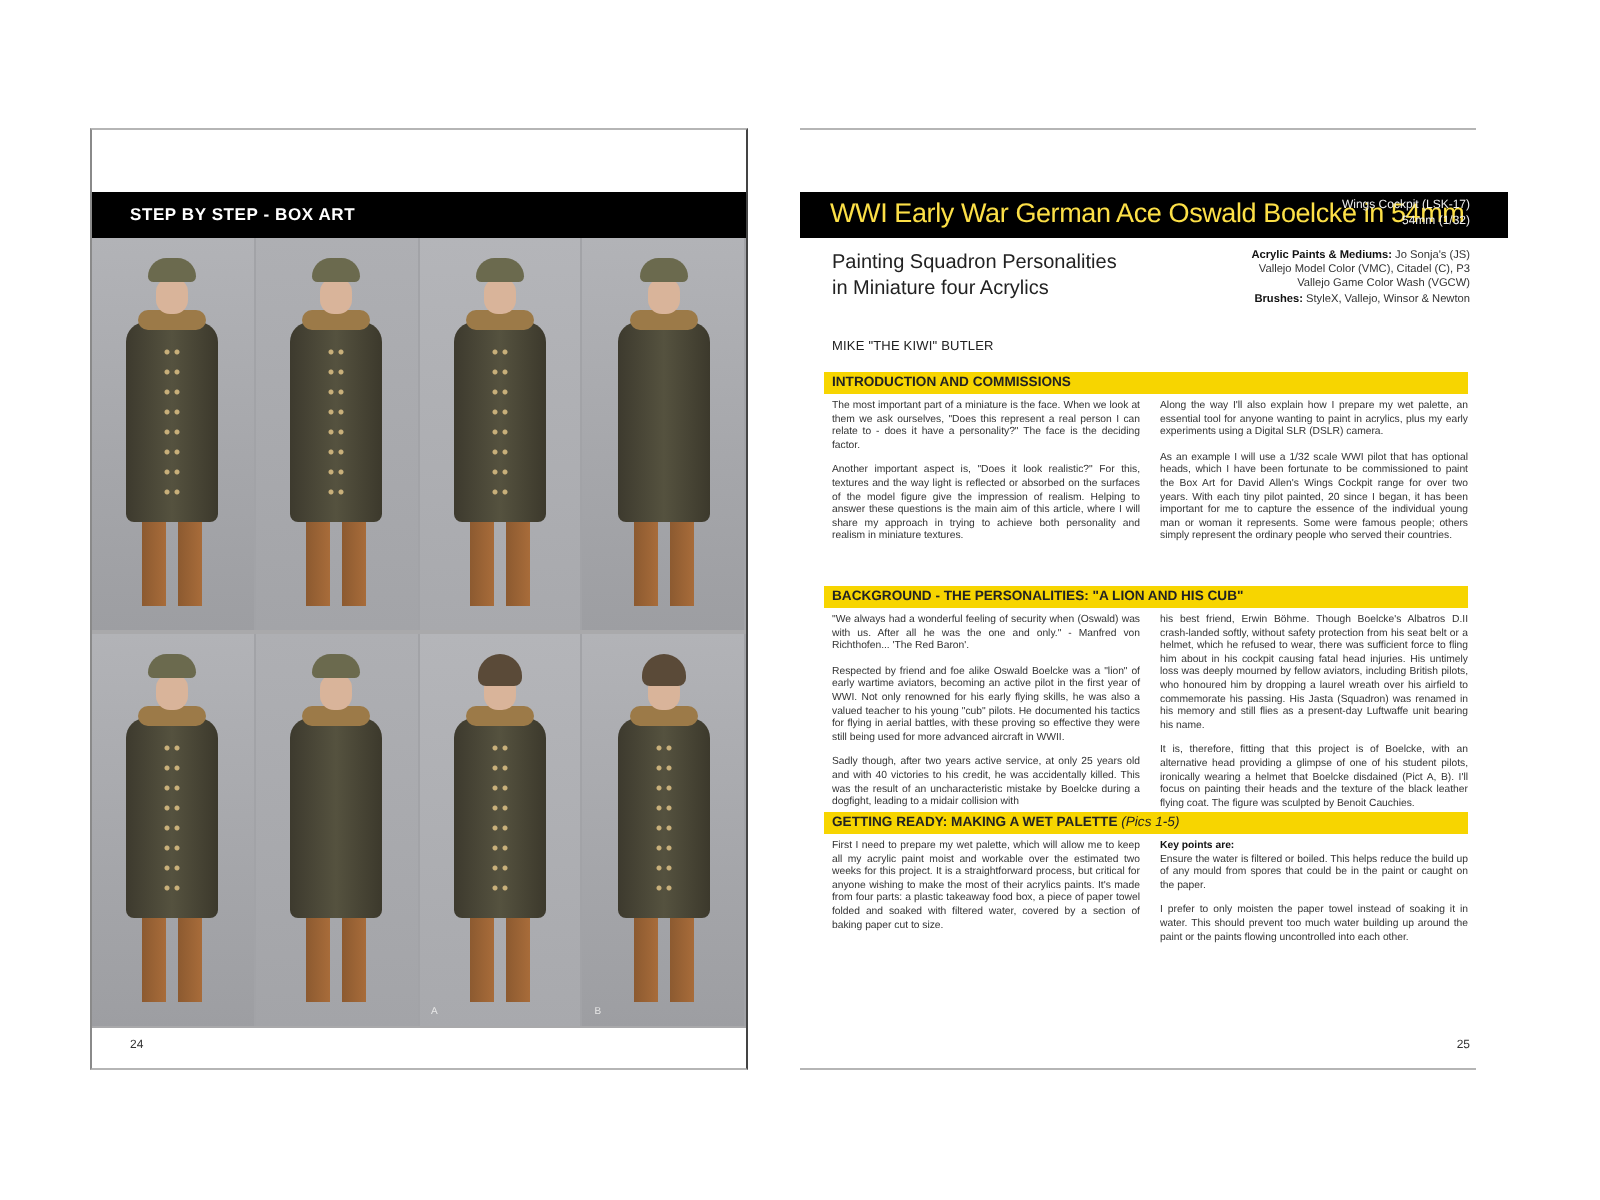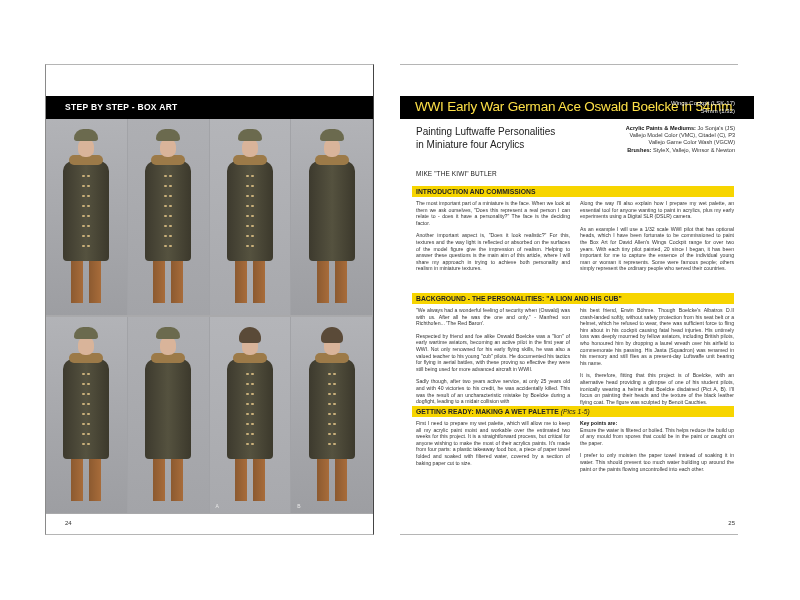--- a/index.html
+++ b/index.html
@@ -146,21 +146,21 @@
 <div class="page" id="right-page">
   <div class="blackbar">
     <span class="article-title">WWI Early War German Ace Oswald Boelcke in 54mm</span>
     <div class="kit-info">
       <div>Wings Cockpit (LSK-17)</div>
       <div>54mm (1/32)</div>
     </div>
   </div>
 
   <div class="subtitle">
-    <div>Painting Luftwaffe Personalities</div>
+    <div>Painting Squadron Personalities</div>
     <div>in Miniature four Acrylics</div>
   </div>
 
   <div class="materials">
     <div><b>Acrylic Paints &amp; Mediums:</b><span> Jo Sonja's (JS)</span></div>
     <div>Vallejo Model Color (VMC), Citadel (C), P3</div>
     <div>Vallejo Game Color Wash (VGCW)</div>
     <div><b>Brushes:</b><span> StyleX, Vallejo, Winsor &amp; Newton</span></div>
   </div>
 

